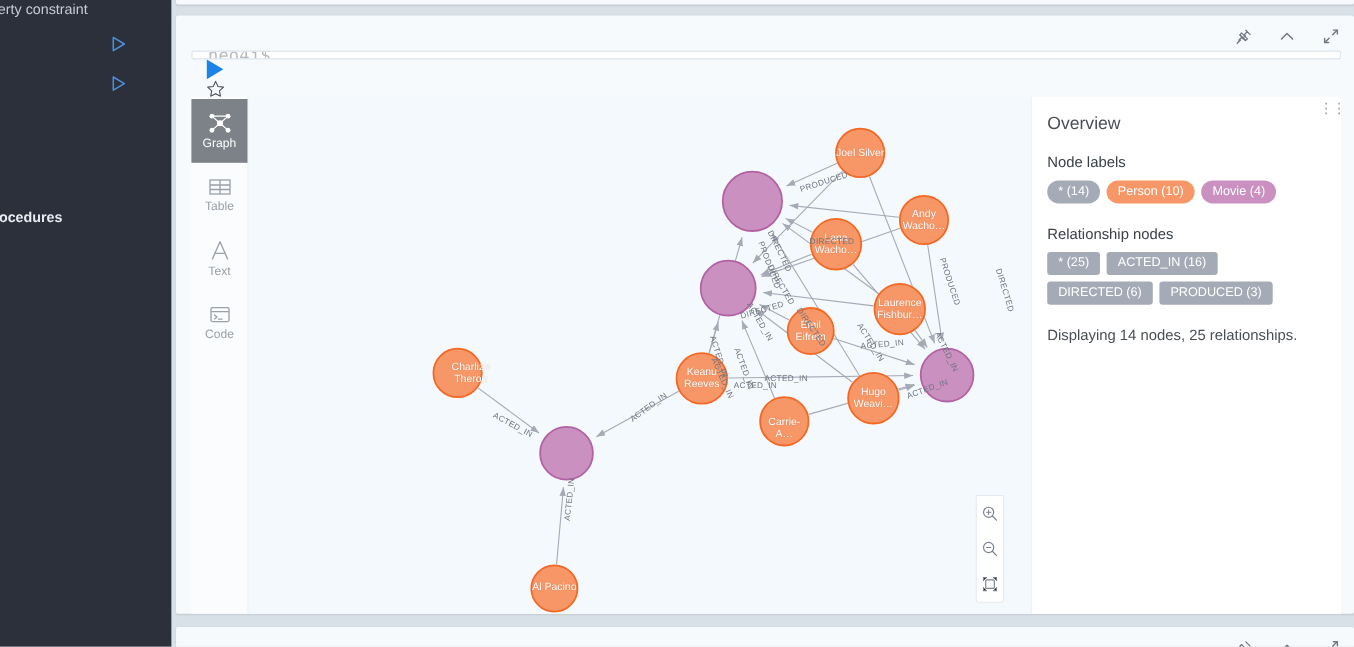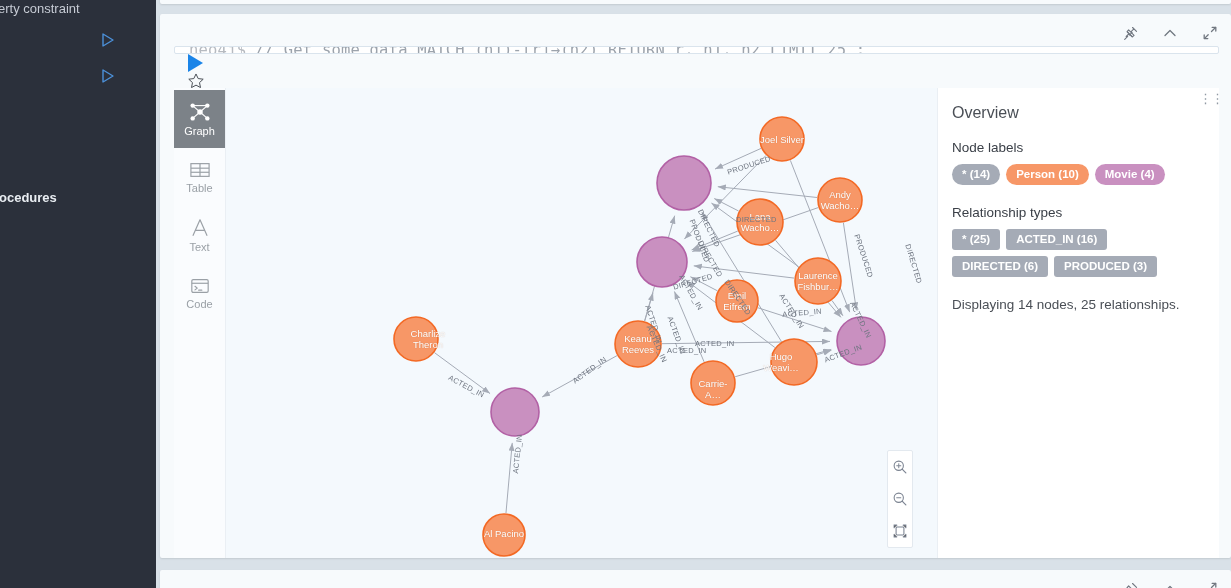--- a/index.html
+++ b/index.html
@@ -202,21 +202,21 @@
     line-height: 5px;
   }
   .ov-h {
     font-size: 13.5px; font-weight: normal; color: #3B4048;
     margin-bottom: 9px;
   }
   .pill-row { display: flex; flex-wrap: wrap; gap: 6px; margin-bottom: 20px; }
   .pill {
     color: #FFFFFF;
     font-size: 11.5px;
-    font-weight: bold;
+    font-weight: normal;
     padding: 4px 10px 5px;
     white-space: nowrap;
   }
   .pill-node { border-radius: 14px; }
   .pill-rel  { border-radius: 3px; }
   .ov-foot {
     font-size: 13.5px; color: #4A4F56; margin-top: 2px;
   }
 </style>
 </head>
@@ -266,21 +266,20 @@
             <path d="M10.2 2.4 L13.8 2.4 L13.8 6.0" fill="none" stroke="#717780" stroke-width="1.3" stroke-linecap="round" stroke-linejoin="round"></path>
             <path d="M6.2 9.8 L2.6 13.4" stroke="#717780" stroke-width="1.3" stroke-linecap="round" fill="none"></path>
             <path d="M5.8 13.6 L2.2 13.6 L2.2 10.0" fill="none" stroke="#717780" stroke-width="1.3" stroke-linecap="round" stroke-linejoin="round"></path>
           </svg>
         </div>
       </div>
 
       <div class="editor-row">
         <div class="editor-box">
           <span class="prompt">neo4j$</span>
-          <span class="query">// Get some data MATCH (n1)-[r]→(n2) RETURN r, n1, n2 LIMIT 25 ;</span>
         </div>
         <div class="run-btn">
           <span class="run-tri"></span>
         </div>
         <div class="fav-btn">
           <svg width="18" height="18" viewBox="0 0 20 20">
             <path d="M10 2.2 L12.4 7.3 L18 8.0 L13.9 11.8 L15.0 17.3 L10 14.6
                      L5.0 17.3 L6.1 11.8 L2 8.0 L7.6 7.3 Z" fill="none" stroke="#4A4F56" stroke-width="1.1" stroke-linejoin="round"></path>
           </svg>
         </div>
@@ -395,21 +394,21 @@
               <div class="node-label" style="left: 592px; width: 44px; top: 101px;">Andy
 Wacho…</div>
               <div class="node-label" style="left: 511px; width: 46px; top: 123px;">Lana
 Wacho…</div>
               <div class="node-label" style="left: 569px; width: 46px; top: 182px;">Laurence
 Fishbur…</div>
               <div class="node-label" style="left: 490px; width: 42px; top: 202px;">Emil
 Eifrem</div>
               <div class="node-label" style="left: 389px; width: 46px; top: 245px;">Keanu
 Reeves</div>
-              <div class="node-label" style="left: 532px; width: 46px; top: 263px;">Hugo
+              <div class="node-label" style="left: 545px; width: 46px; top: 263px;">Hugo
 Weavi…</div>
               <div class="node-label" style="left: 465px; width: 44px; top: 289.5px;">Carrie-A…</div>
               <div class="node-label" style="left: 168px; width: 68px; top: 240px;">Charlize
 Theron</div>
               <div class="node-label" style="left: 257px; width: 42px; top: 440px; text-align: center;">Al Pacino</div>
             </div>
           <div id="rel-layer">
               <div class="rel-label" style="left: 500px; top: 80px; transform: rotate(-18deg);">PRODUCED</div>
               <div class="rel-label" style="left: 510px; top: 127px; transform: rotate(0deg);">DIRECTED</div>
               <div class="rel-label" style="left: 478px; top: 120px; transform: rotate(64deg);">DIRECTED</div>
@@ -470,21 +469,21 @@
           </div>
           <div class="ov-title">Overview</div>
 
           <div class="ov-h">Node labels</div>
           <div class="pill-row" id="node-pills">
               <div class="pill pill-node" style="background: rgb(165, 171, 182);">* (14)</div>
               <div class="pill pill-node" style="background: rgb(247, 151, 103);">Person (10)</div>
               <div class="pill pill-node" style="background: rgb(201, 144, 192);">Movie (4)</div>
             </div>
 
-          <div class="ov-h">Relationship types</div>
+          <div class="ov-h">Relationship nodes</div>
           <div class="pill-row" id="rel-pills">
               <div class="pill pill-rel" style="background: rgb(165, 171, 182);">* (25)</div>
               <div class="pill pill-rel" style="background: rgb(165, 171, 182);">ACTED_IN (16)</div>
               <div class="pill pill-rel" style="background: rgb(165, 171, 182);">DIRECTED (6)</div>
               <div class="pill pill-rel" style="background: rgb(165, 171, 182);">PRODUCED (3)</div>
             </div>
 
           <div class="ov-foot">Displaying 14 nodes, 25 relationships.</div>
         </div>
 

